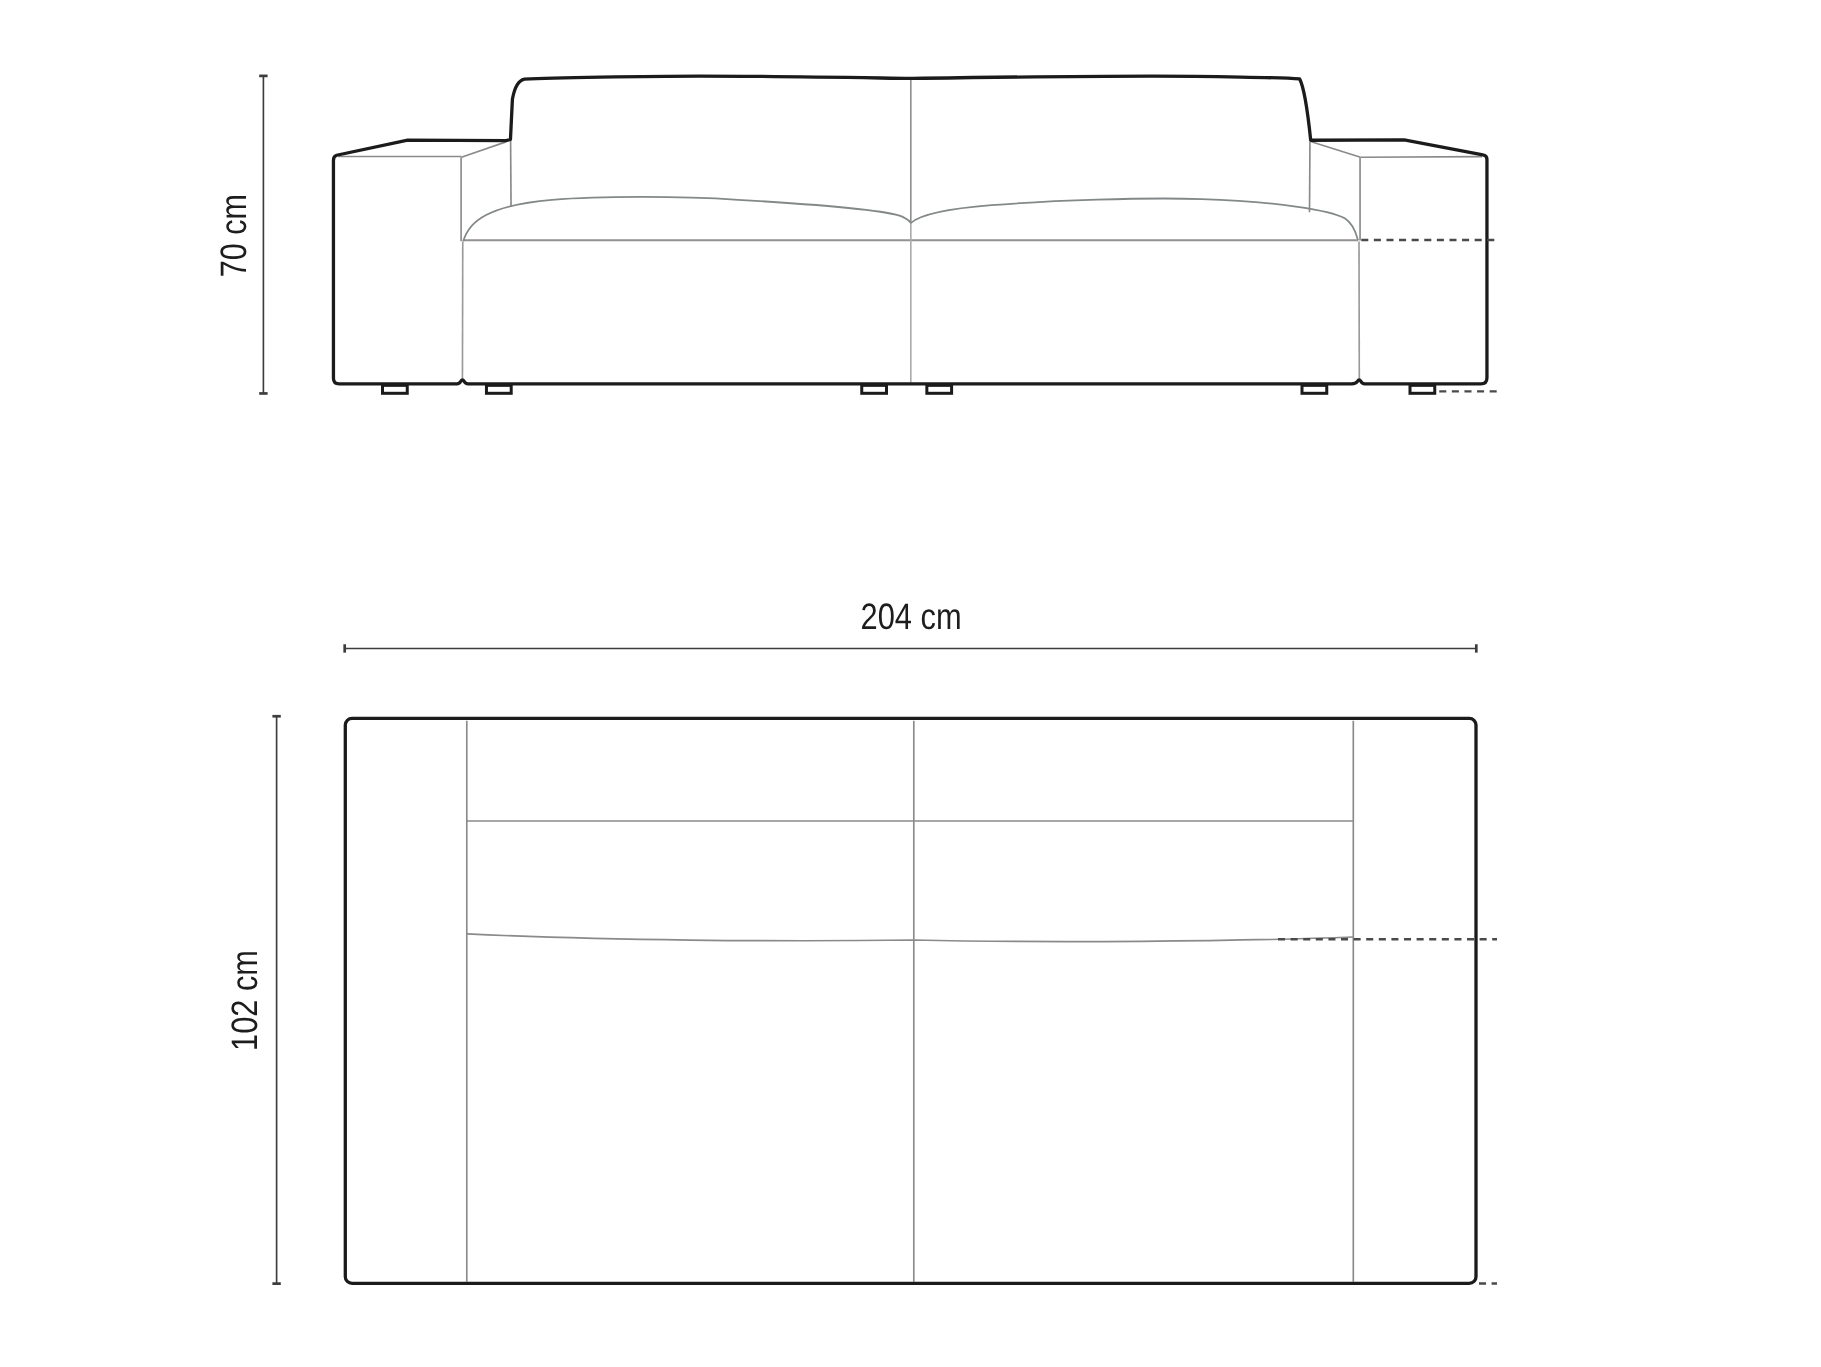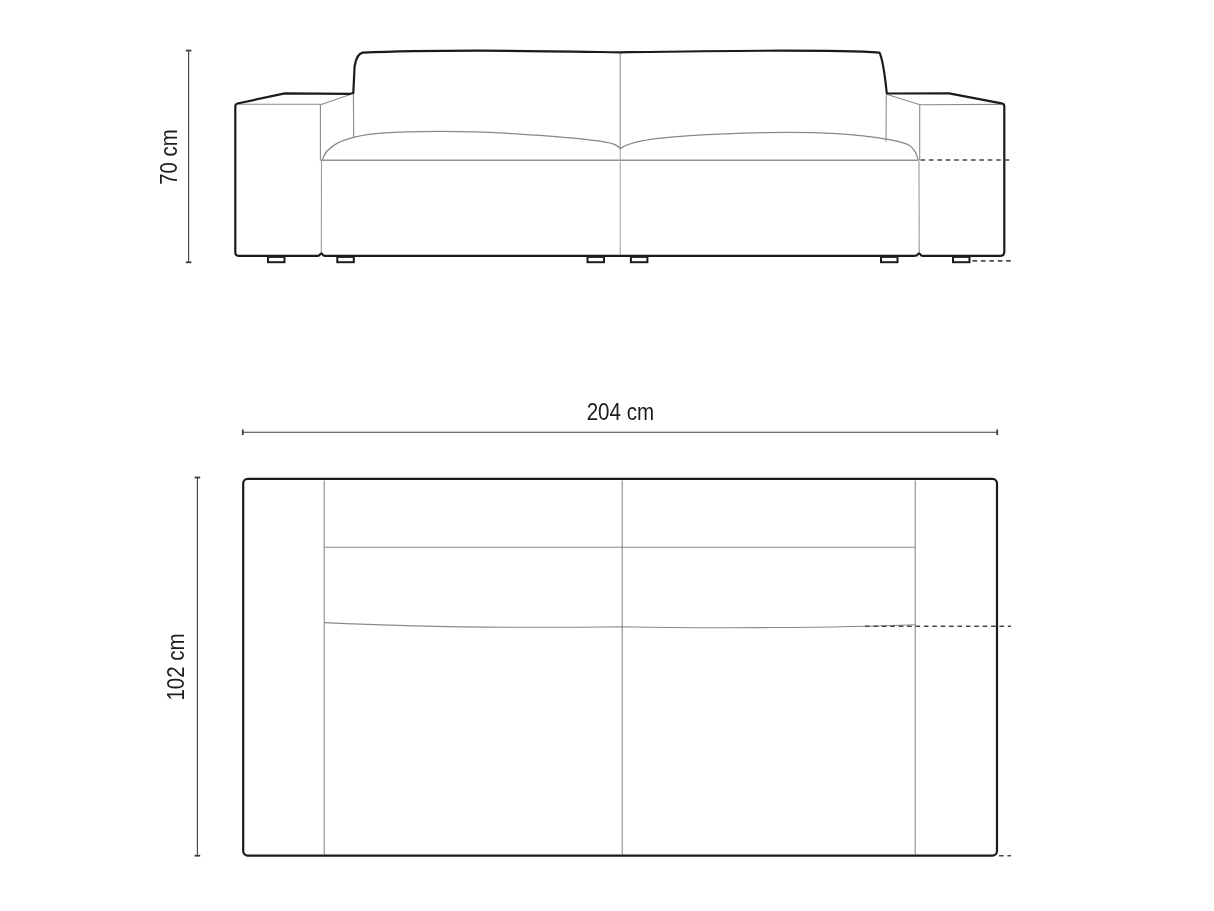--- a/index.html
+++ b/index.html
@@ -1,16 +1,16 @@
 <!DOCTYPE html>
 <html><head>
 <meta charset="utf-8">
 <style>
   html,body{margin:0;padding:0;background:#ffffff;}
-  .page{width:998px;height:911px;position:relative;overflow:hidden;background:#fff;padding-left:13px;}
+  .page{width:998px;height:911px;position:relative;overflow:hidden;background:#fff;}
   svg text{font-family:"Liberation Sans", sans-serif;fill:#1d1d1d;}
 </style>
 </head>
 <body>
 <div class="page">
 <svg width="1214" height="911" viewBox="0 0 1214 911">
 
 <line x1="308.5" y1="160.2" x2="905.5" y2="160.2" stroke="#919191" stroke-width="1.4"></line>
 
 <line x1="607.2" y1="52.6" x2="607.2" y2="148.5" stroke="#8f8f8f" stroke-width="1.1"></line>

